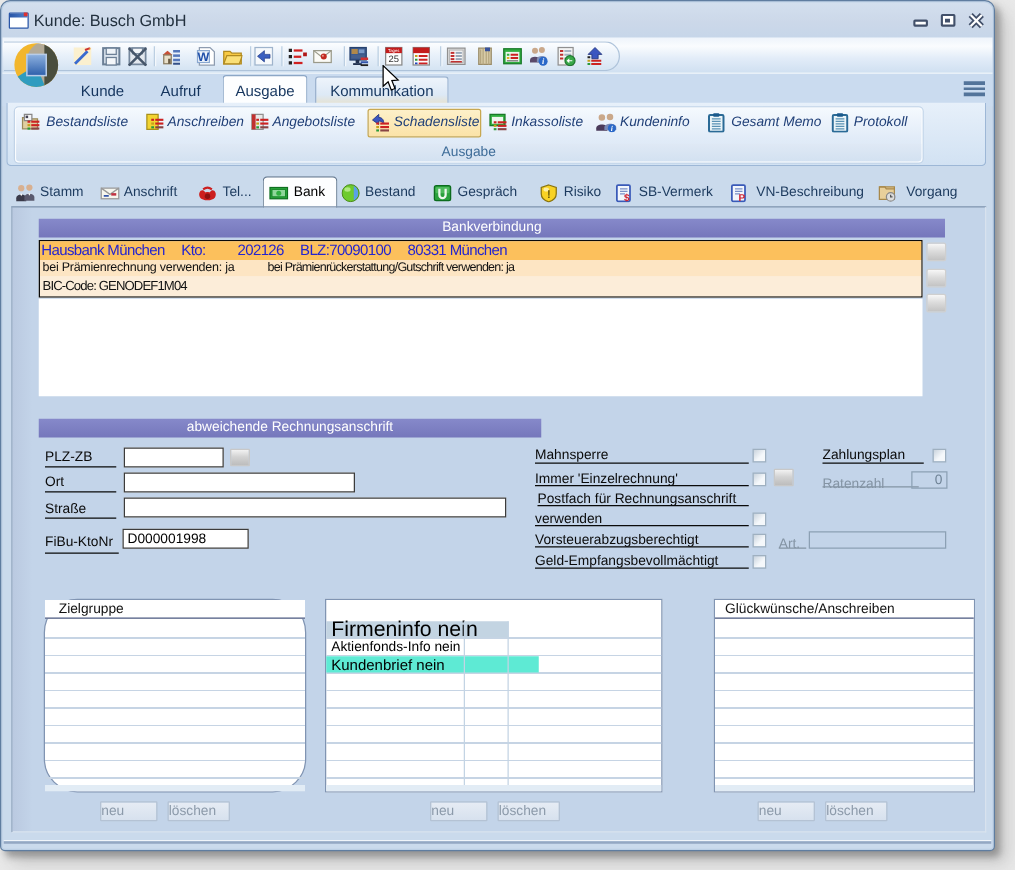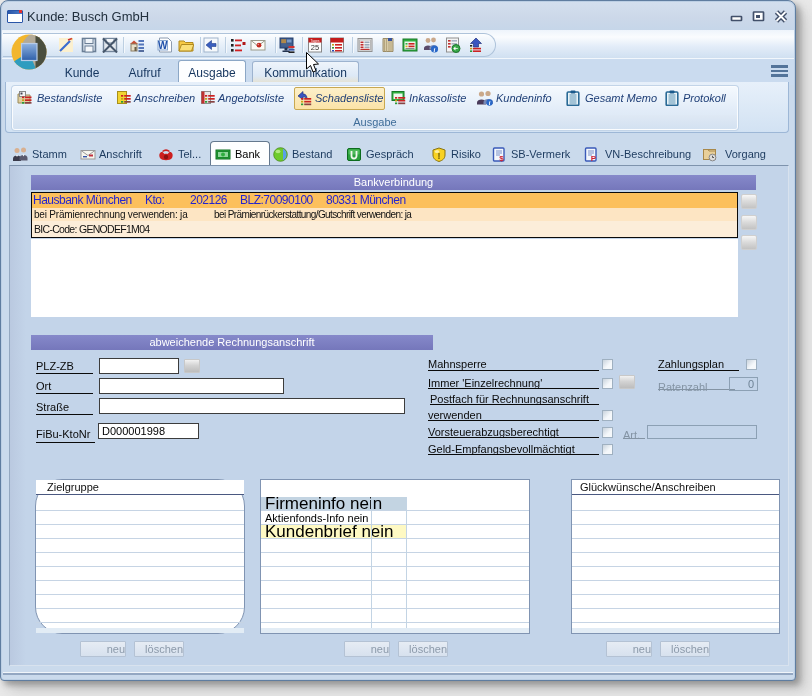--- a/index.html
+++ b/index.html
@@ -73,21 +73,21 @@
 .cb { width:11px; height:11px; border:1px solid #9fb0c0; background:linear-gradient(135deg,#c9d3dd,#f5f8fb 60%); }
 .gr { color:#8494a4; }
 .grul { height:1px; background:#8494a4; }
 .ginp { border:1px solid #8ca0b4; font-size:11px; color:#6f8396; }
 .smbtn { width:16px; height:14px; background:linear-gradient(#f2f2f2,#d3d3d3 45%,#bdbdbd); border:1px solid #c8c8c8; border-radius:1px; }
 
 .lbox { top:313px; height:155px; background:#fff; border:1px solid #8094b2; }
 .lhead { position:absolute; left:0; top:0; right:0; height:15px; background:#fff; border-bottom:1px solid #4a5880; font-size:11px; color:#111; line-height:15px; }
 .rows { position:absolute; left:0; top:17px; right:0; bottom:0;
   background:repeating-linear-gradient(to bottom, transparent 0px, transparent 13px, #c6d4e4 13px, #c6d4e4 14px); }
-.btn { top:475px; height:16px; background:linear-gradient(#e6ecf4,#d7e1ee); border:1px solid #b4c2d4; border-radius:1px; font-size:11px; color:#8c9aaa; text-align:right; line-height:15px; }
+.btn { top:475px; height:16px; background:linear-gradient(#e6ecf4,#d7e1ee); border:1px solid #b4c2d4; border-radius:1px; font-size:11px; color:#8c9aaa; text-align:left; line-height:15px; }
 </style>
 </head>
 <body>
 <div id="win">
   <div class="abs" id="titlegrad"></div>
   <div class="abs" id="topband"></div>
   <div class="abs" id="tabstrip"></div>
   <div class="abs" id="winicon">
       <div></div>
       <i style="position:absolute;right:0px;top:-1px;width:3px;height:3px;background:#e03030"></i>
@@ -479,21 +479,21 @@
     <div class="abs cb" style="left:592px;top:278px"></div>
 
     <div class="abs lbox" style="left:25px;width:210px;border-radius:27px;">
       <div class="lhead"><span style="padding-left:11px">Zielgruppe</span></div>
       <div class="rows"></div>
         <div style="position:absolute;left:0;right:0;bottom:0;height:5px;background:#e2ecf5"></div>
     </div>
     <div class="abs lbox" style="left:250px;width:270px;">
       <div class="rows"></div>
       <div style="position:absolute;left:0;top:17px;width:146px;height:13px;background:#c3d4e2;font-size:17px;line-height:14px;padding-left:4px">Firmeninfo nein</div>
-      <div style="position:absolute;left:0;top:45px;width:146px;height:13px;background:#fef9c3;font-size:17px;line-height:14px;padding-left:4px">Kundenbrief nein</div>
+      <div style="position:absolute;left:0;top:45px;width:170px;height:13px;background:#5eead4;font-size:12px;line-height:14px;padding-left:4px">Kundenbrief nein</div>
       <div style="position:absolute;left:0;top:31px;width:146px;height:13px;font-size:11px;line-height:14px;padding-left:4px">Aktienfonds-Info nein</div>
       <div style="position:absolute;left:110px;top:17px;bottom:1px;width:1px;background:#c3d4e4"></div>
       <div style="position:absolute;left:145px;top:17px;bottom:1px;width:1px;background:#c3d4e4"></div>
         <div style="position:absolute;left:0;right:0;bottom:0;height:5px;background:#e2ecf5"></div>
     </div>
     <div class="abs lbox" style="left:537px;width:209px;margin-left:24px;">
       <div class="lhead"><span style="padding-left:8px">Glückwünsche/Anschreiben</span></div>
       <div class="rows"></div>
         <div style="position:absolute;left:0;right:0;bottom:0;height:5px;background:#e2ecf5"></div>
     </div>

